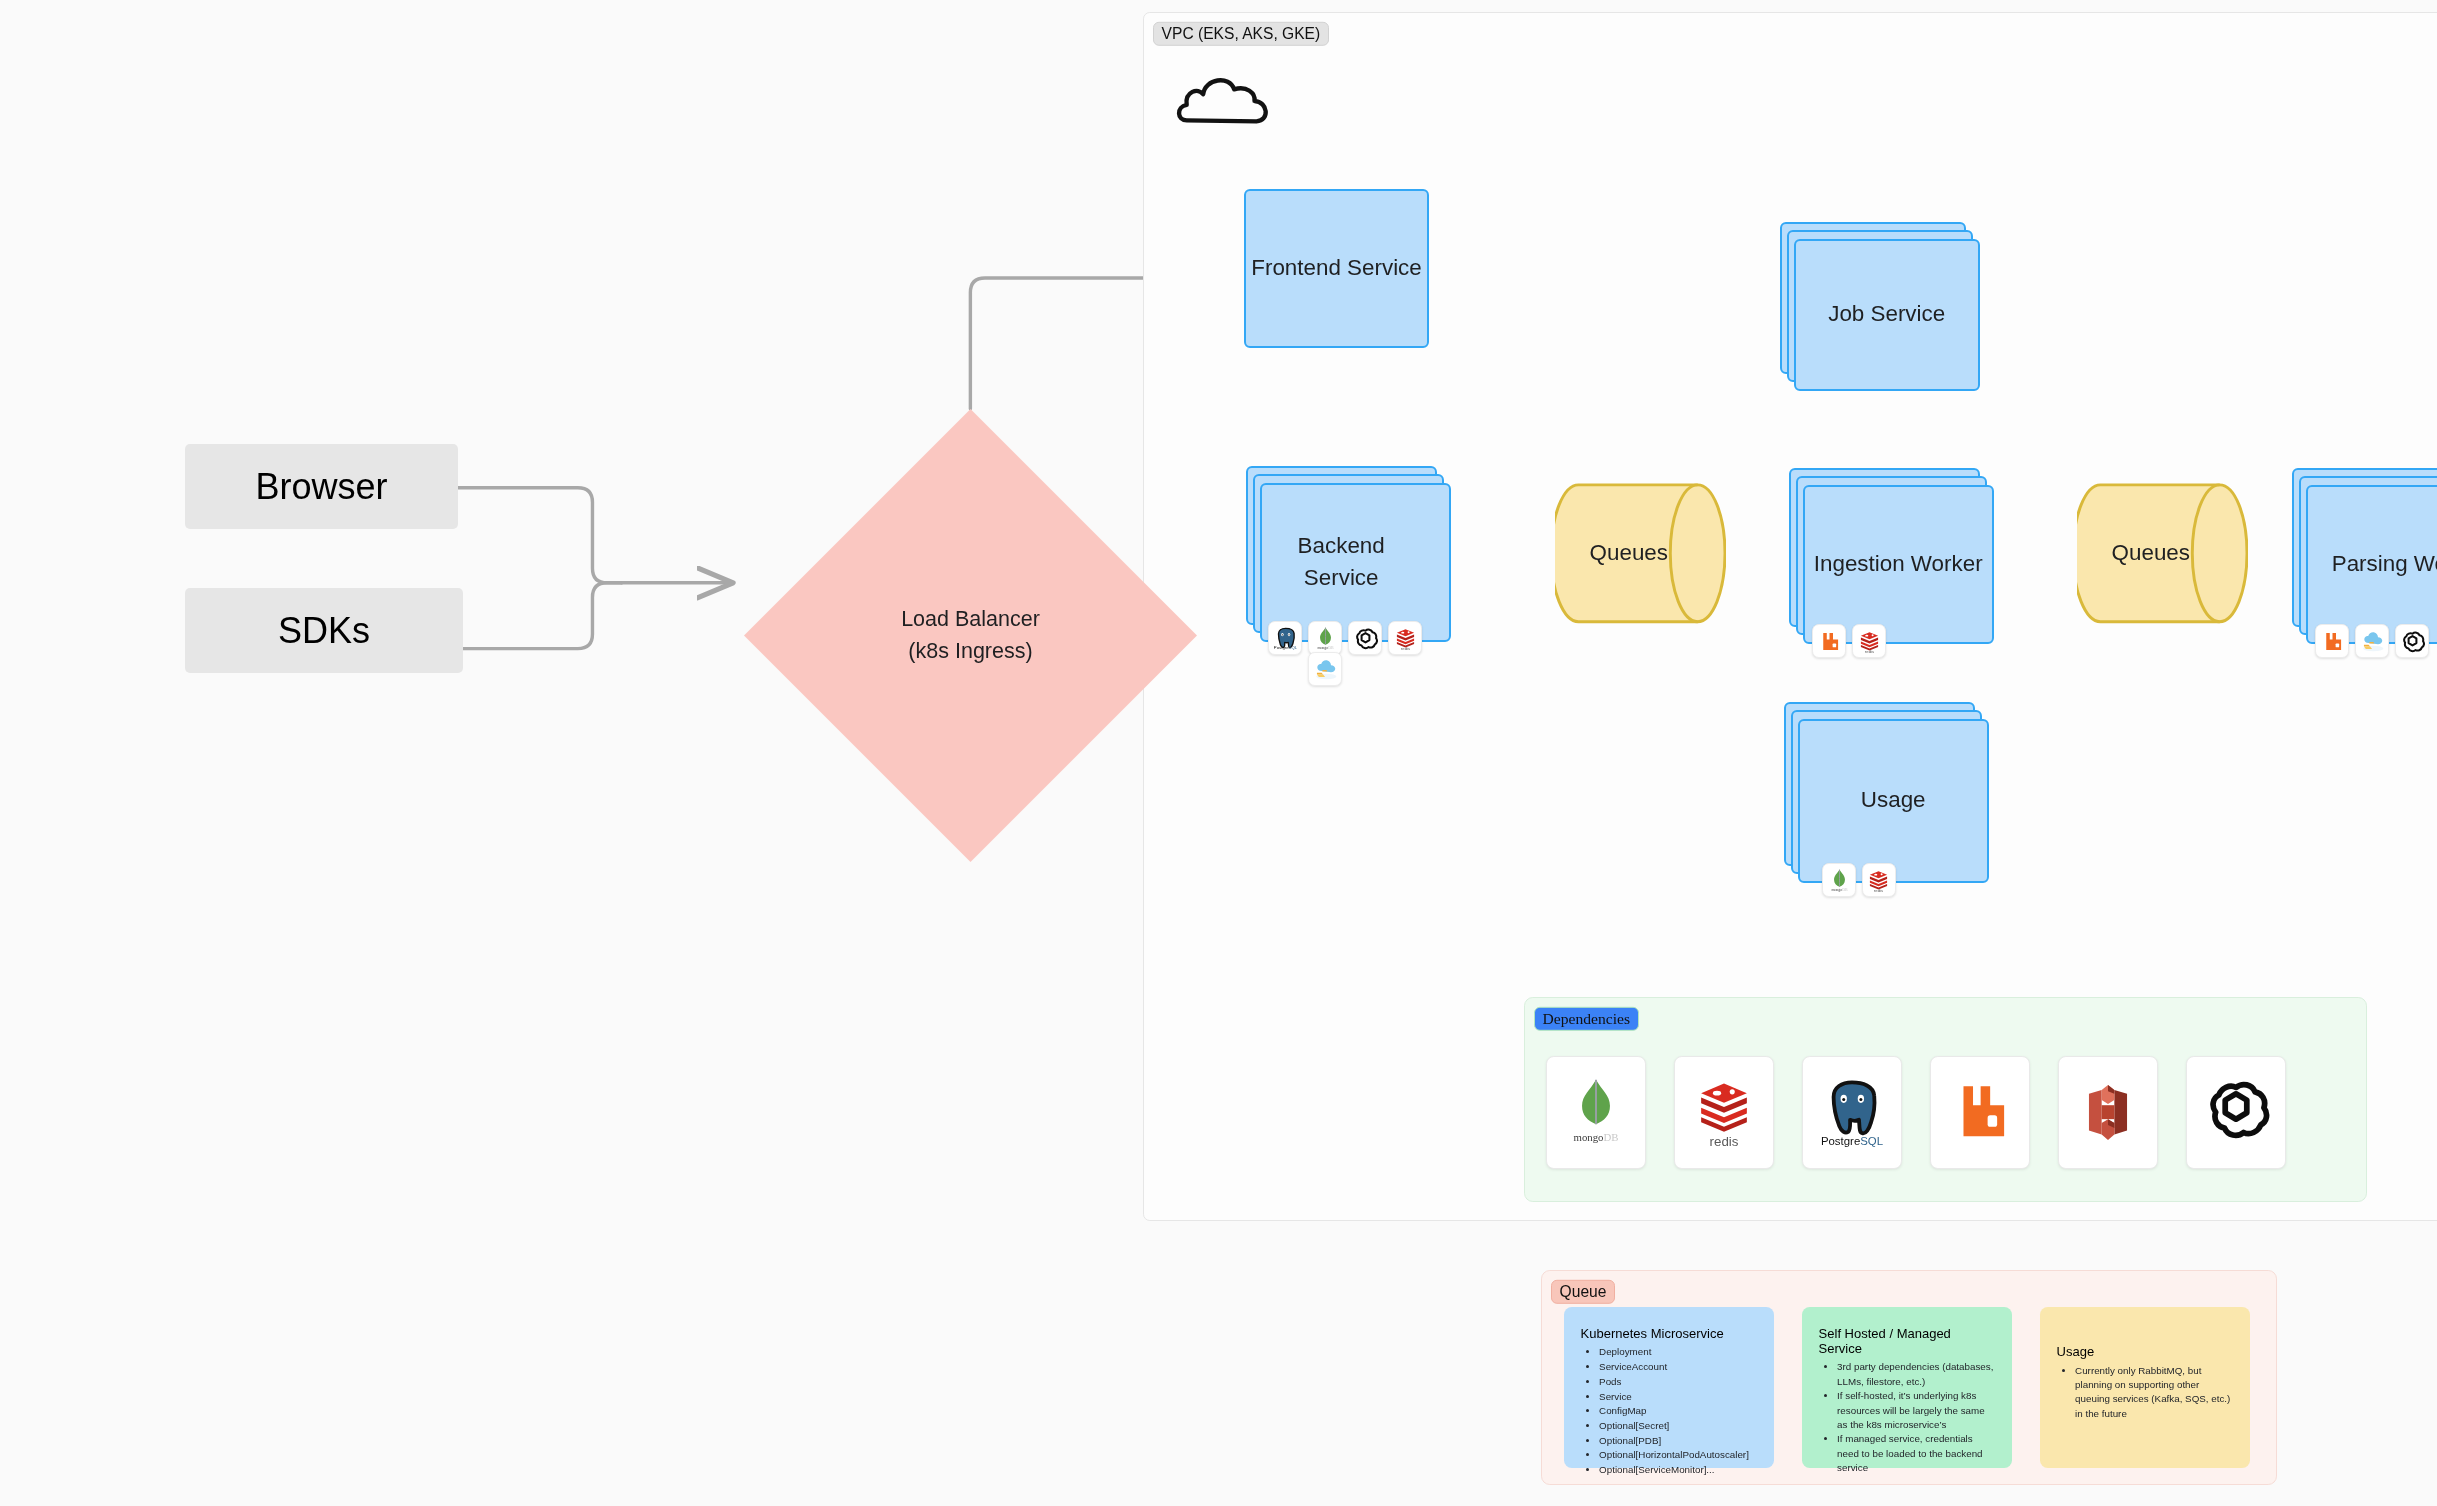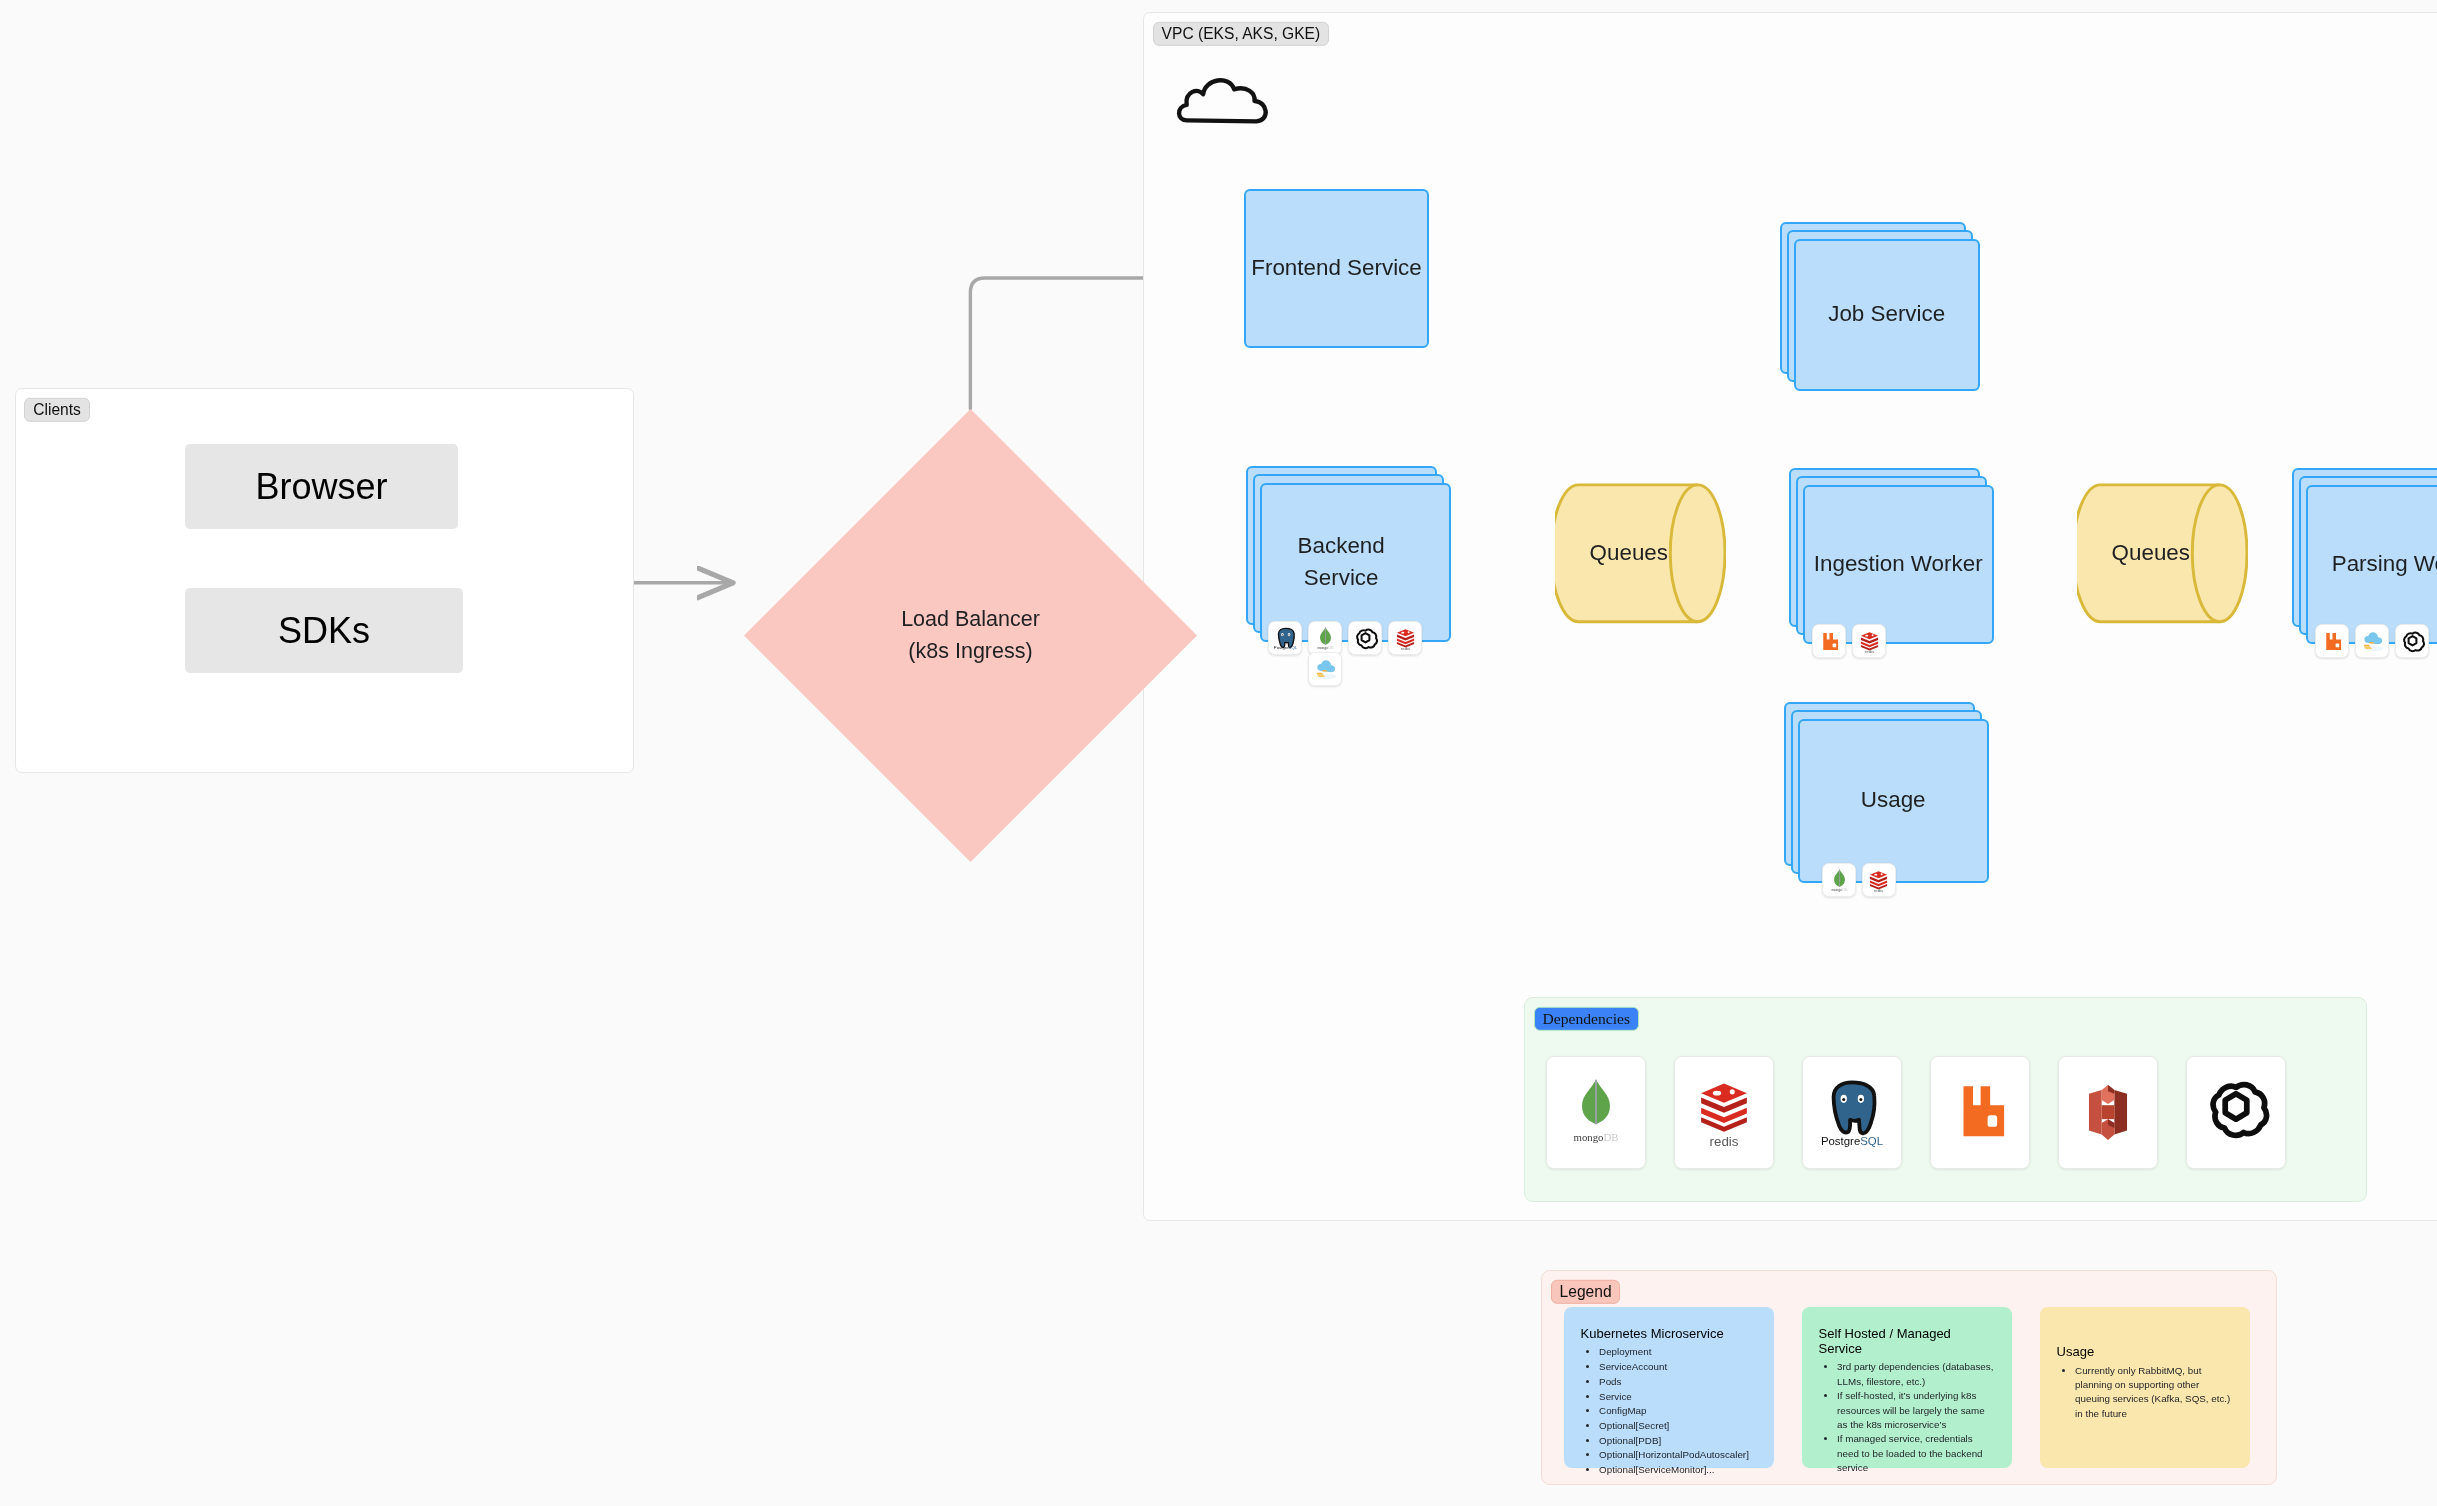--- a/index.html
+++ b/index.html
@@ -193,23 +193,20 @@
       <path d="M5115,1160 L5290,1160" marker-end="url(#ah)"></path>
 
       <path d="M4975,985 L4975,700 Q4975,680 4955,680 L4105,680" marker-end="url(#ah)"></path>
 
       <path d="M2760,1305 L2760,1570 Q2760,1600 2790,1600 L3660,1600" marker-end="url(#ah)"></path>
 
       <path d="M4065,1600 L4880,1600 Q4910,1600 4910,1570 L4910,1090"></path>
     </g>
   </svg>
 
-  <div class="group" id="group-clients">
-    <div class="group-label">Clients</div>
-  </div>
   <div class="client-node" id="node-browser">
     <span>Browser</span>
   </div>
   <div class="client-node" id="node-sdks">
     <span>SDKs</span>
   </div>
 
   <div class="group" id="group-vpc">
     <div class="group-label">VPC (EKS, AKS, GKE)</div>
   </div>
@@ -492,21 +489,21 @@
       <svg viewBox="0 0 100 115">
           <g fill="none" stroke="#0d0d0d" stroke-width="9" stroke-linecap="round" stroke-linejoin="round">
             <path d="M50 18c10-8 25-5 30 7 11 2 18 13 14 25 7 9 5 22-5 27-4 11-17 17-27 12-10 8-25 5-30-7-11-2-18-13-14-25-7-9-5-22 5-27 4-11 17-17 27-12z"></path>
             <path d="M33 38l17-10 17 10v20L50 68 33 58z"></path>
           </g>
         </svg>
     </div>
   </div>
 
   <div class="group" id="group-legend">
-    <div class="group-label">Legend</div>
+    <div class="group-label">Queue</div>
   </div>
   <div id="legend-row">
     <div class="legend-card blue">
       <div class="legend-title">Kubernetes Microservice</div>
       <ul class="legend-list">
         <li>Deployment</li>
         <li>ServiceAccount</li>
         <li>Pods</li>
         <li>Service</li>
         <li>ConfigMap</li>

